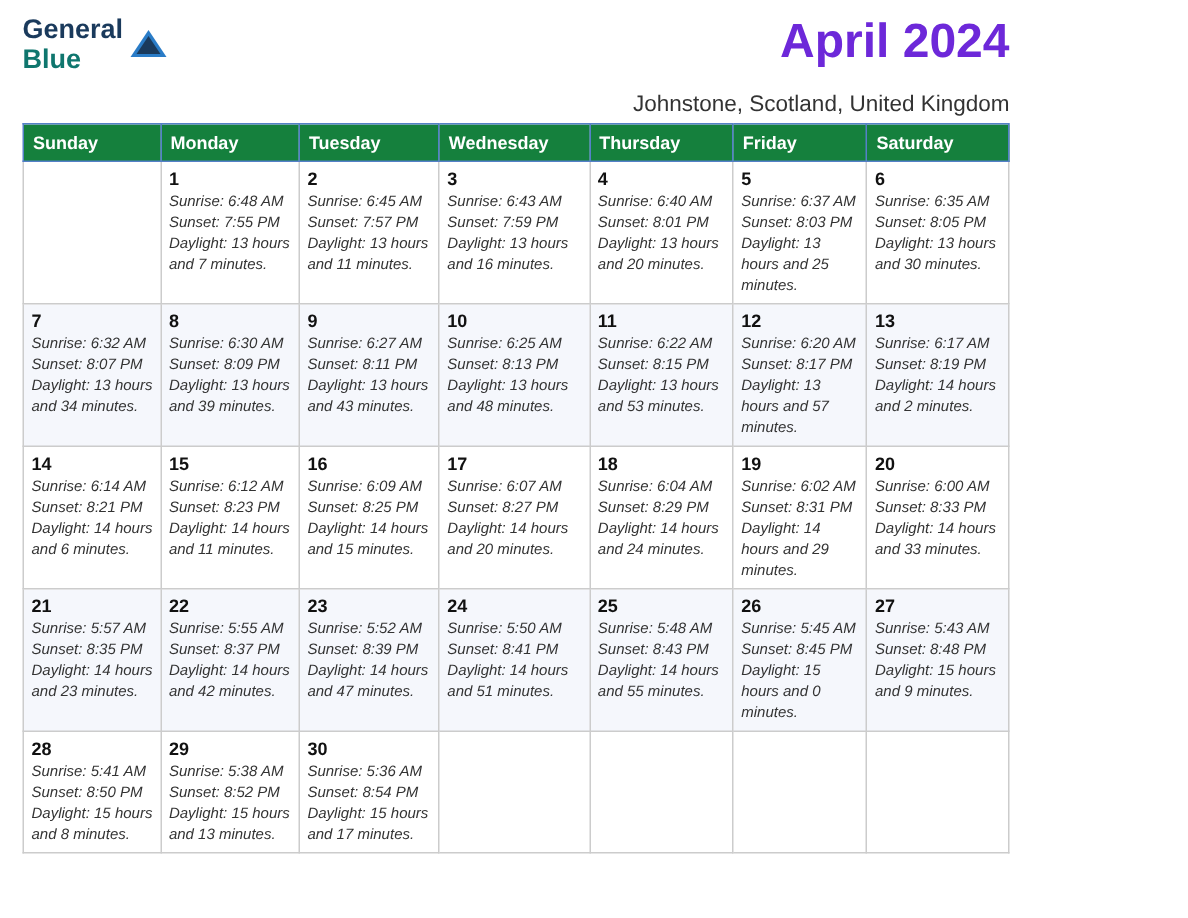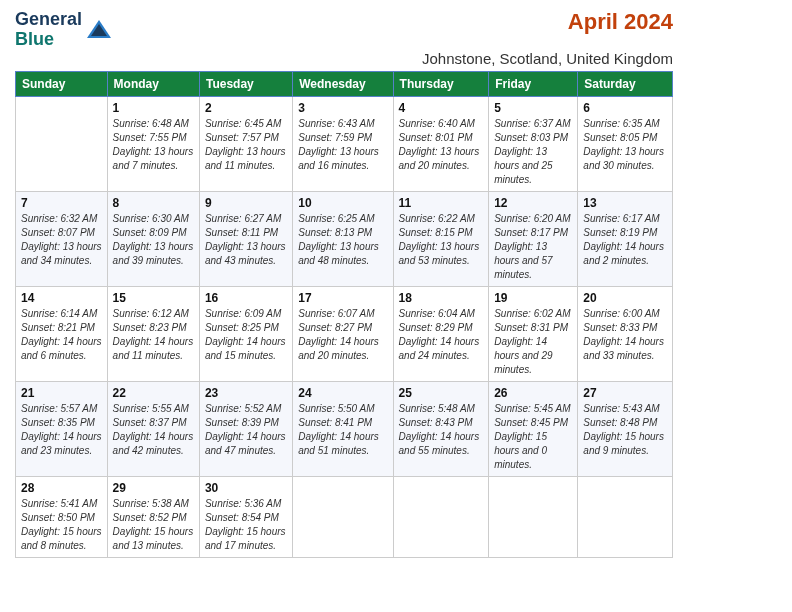--- a/index.html
+++ b/index.html
@@ -37,23 +37,23 @@
     }
     .logo-icon {
       width: 28px;
       height: 28px;
       margin-left: 3px;
     }
     .title-area {
       text-align: right;
     }
     .main-title {
-      font-size: 22px;
+      font-size: 32px;
       font-weight: bold;
-      color: #c2410c;
+      color: #6d28d9;
       line-height: 1.1;
     }
     .subtitle {
       font-size: 15px;
       color: #333;
       margin-top: 16px;
     }
     .calendar {
       width: 100%;
       border-collapse: collapse;

